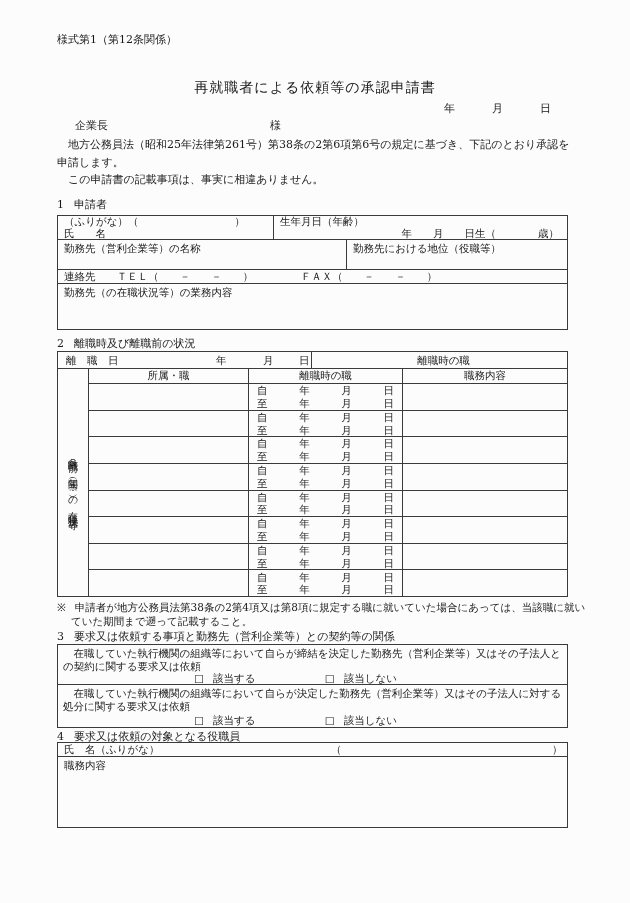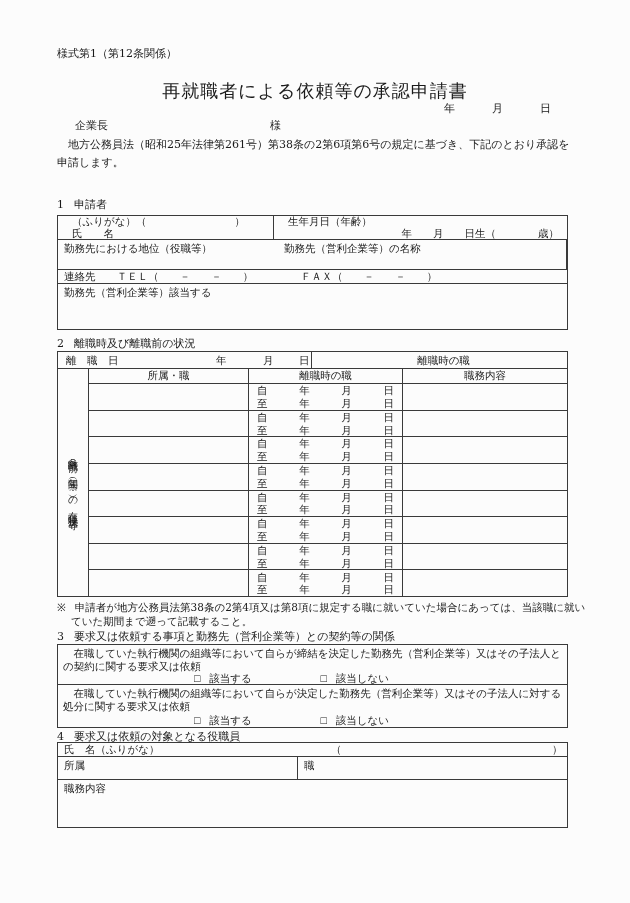--- a/index.html
+++ b/index.html
@@ -2,71 +2,72 @@
 <html><head>
 <meta charset="utf-8">
 <style>
   html,body{margin:0;padding:0;background:#e8e8e8;}
   .page{
     position:relative;width:630px;height:903px;background:#fcfcfc;
     font-family:"DejaVu Serif","Liberation Serif",serif;color:#1a1a1a;
     font-size:11px;overflow:hidden;margin:0 auto;
   }
   .abs{position:absolute;}
-  .title{text-align:center;font-size:18px;letter-spacing:1px;}
+  .title{text-align:center;font-size:14px;letter-spacing:1px;}
   .para{margin:0;line-height:17.5px;text-indent:1em;}
   .hd{font-size:11px;}
   .hd .hl{margin-left:10px;}
   
   .tbl{border:1px solid #3a3a3a;box-sizing:border-box;display:flex;flex-direction:column;font-size:10.5px;}
   .row{display:flex;box-sizing:border-box;}
   .cell{box-sizing:border-box;overflow:hidden;}
   .br{border-right:1px solid #3a3a3a;}
   .bl{border-left:1px solid #3a3a3a;text-align:center;}
   .bt{border-top:1px solid #3a3a3a;}
   .bb{border-bottom:1px solid #3a3a3a;}
   .pad{padding:2px 6px;}
-  .ln{line-height:11.5px;padding-left:6px;margin-left:8px;}
+  .ln{line-height:11.5px;padding-left:6px;}
   .right{text-align:right;padding-right:8px;}
   .lnv{line-height:16px;white-space:nowrap;}
   .ctr{display:flex;align-items:center;justify-content:center;}
   .side{display:flex;align-items:center;justify-content:center;}
   .vert{writing-mode:vertical-rl;text-orientation:upright;font-size:10px;line-height:1.1;letter-spacing:2px;white-space:nowrap;}
   .pcol{display:flex;flex-direction:column;justify-content:space-around;}
   .pl{display:flex;justify-content:space-between;padding:0 8px;line-height:12.5px;}
   .grp{flex:1;}
   .grp:last-child{border-bottom:none;}
   .note{line-height:14px;padding-left:14px;text-indent:-14px;font-size:10.5px;}
   .note .mk{margin-right:9px;}
   .c3{box-sizing:border-box;padding-top:2px;}
   .c3p{margin:0;text-indent:1em;line-height:12.5px;padding:0 5px;}
-  .cbrow{padding-left:136px;line-height:13px;font-family:Liberation Serif, serif;}
+  .cbrow{padding-left:136px;line-height:13px;}
   .cb .bx{margin-right:9px;}
   .t4r1{position:relative;line-height:12px;}
 </style>
 </head>
 <body>
 
 <div class="page">
 
-  <div class="abs" style="top:46px;left:57px">様式第1（第12条関係）</div>
+  <div class="abs" style="top:32px;left:57px">様式第1（第12条関係）</div>
 
   <div class="abs title" style="top:79px;left:0;width:630px">再就職者による依頼等の承認申請書</div>
 
   <span class="abs" style="top:101px;left:444px">年</span>
   <span class="abs" style="top:101px;left:492px">月</span>
   <span class="abs" style="top:101px;left:540px">日</span>
 
   <div class="abs" style="top:118px;left:75px;width:513px">
     <span>企業長</span>
     <span class="abs" style="left:195px;top:0">様</span>
   </div>
 
   <div class="abs" style="top:136px;left:57px;width:514px">
     <p class="para">地方公務員法（昭和25年法律第261号）第38条の2第6項第6号の規定に基づき、下記のとおり承認を申請します。</p>
+    <p class="para">この申請書の記載事項は、事実に相違ありません。</p>
   </div>
 
   <div class="abs hd" style="top:197px;left:57px">
     <span>1</span><span class="hl">申請者</span>
   </div>
 
   <div class="abs tbl" style="top:215px;left:57px;width:511px;height:115px">
     <div class="row" style="height:23px">
       <div class="cell br" style="width:216px;position:relative">
         <div class="ln" style="position:relative">
@@ -74,32 +75,32 @@
           <span class="abs" style="right:28px;top:0">）</span>
         </div>
         <div class="ln">氏　　名</div>
       </div>
       <div class="cell" style="flex:1">
         <div class="ln">生年月日（年齢）</div>
         <div class="ln right">年　　月　　日生（　　　　歳）</div>
       </div>
     </div>
     <div class="row bt" style="height:30px">
+      <div class="cell br pad" style="width:289px">勤務先（営利企業等）の名称</div>
       <div class="cell pad" style="flex:1">勤務先における地位（役職等）</div>
-      <div class="cell br pad" style="width:289px">勤務先（営利企業等）の名称</div>
     </div>
     <div class="row bt" style="height:14px">
       <div class="cell" style="flex:1;line-height:13px;padding-left:6px;white-space:nowrap">
         <span>連絡先</span>
         <span style="margin-left:18px">ＴＥＬ（　　－　　－　　）</span>
         <span style="margin-left:44px">ＦＡＸ（　　－　　－　　）</span>
       </div>
     </div>
     <div class="row bt" style="flex:1">
-      <div class="cell pad" style="flex:1">勤務先（営利企業等）該当する</div>
+      <div class="cell pad" style="flex:1">勤務先（の在職状況等）の業務内容</div>
     </div>
   </div>
 
   <div class="abs hd" style="top:336px;left:57px">
     <span>2</span><span class="hl">離職時及び離職前の状況</span>
   </div>
 
   <div class="abs tbl" style="top:351px;left:57px;width:511px;height:246px">
     <div class="row bb" style="height:17px">
       <div class="cell" style="width:253px;position:relative">
@@ -305,22 +306,18 @@
   <div class="abs hd" style="top:729px;left:57px">
     <span>4</span><span class="hl">要求又は依頼の対象となる役職員</span>
   </div>
 
   <div class="abs tbl" style="top:742px;left:57px;width:511px;height:86px">
     <div class="t4r1 cell" style="height:13px;padding-left:6px">
       <span>氏　名（ふりがな）</span>
       <span class="abs" style="left:273px;top:0">（</span>
       <span class="abs" style="left:494px;top:0">）</span>
     </div>
-    <div class="row bt" style="height:23px">
-      <div class="cell br pad" style="width:240px">所属</div>
-      <div class="cell pad" style="flex:1">職</div>
-    </div>
     <div class="row bt" style="flex:1">
       <div class="cell pad" style="flex:1">職務内容</div>
     </div>
   </div>
 
 </div>
 
 </body></html>

